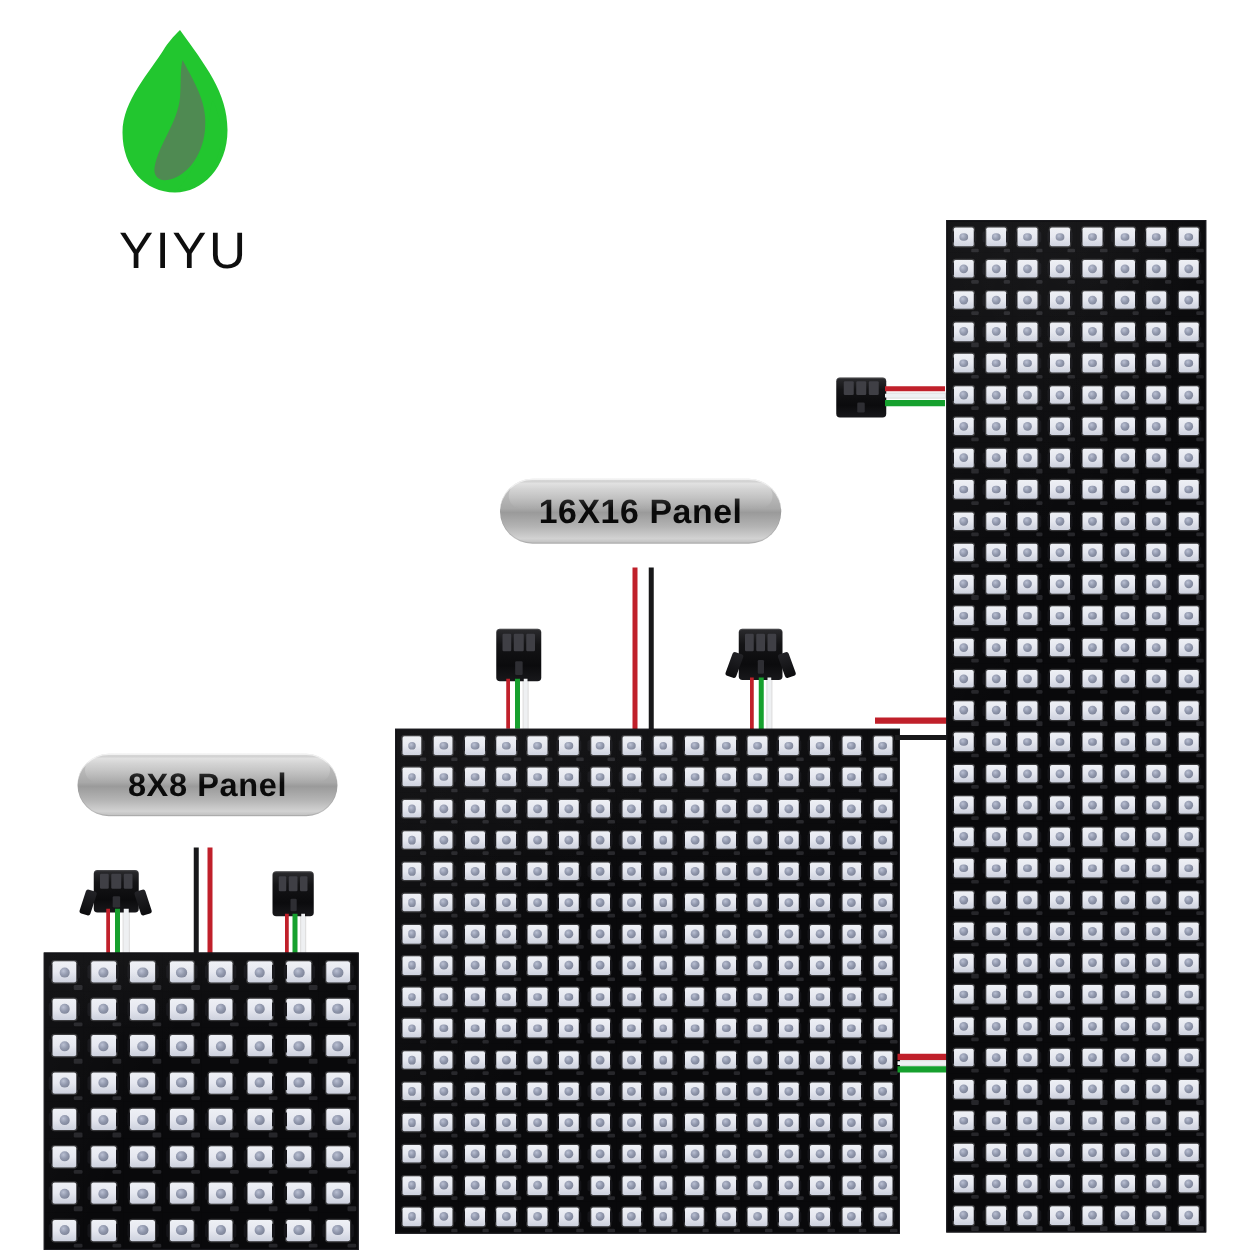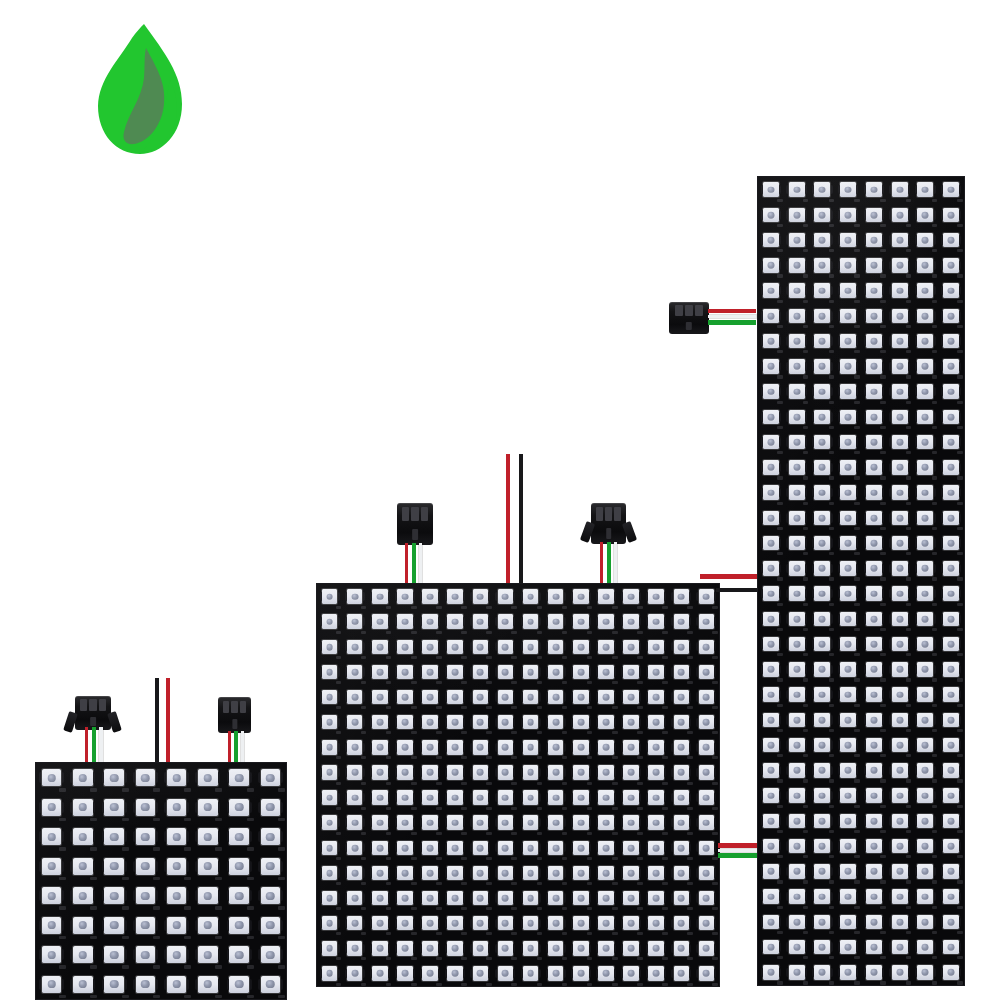--- a/index.html
+++ b/index.html
@@ -151,22 +151,29 @@
 
   <div id="brand">
     <div class="mark">
       <svg viewBox="0 0 110 140" width="110" height="140" aria-hidden="true">
         <path d="M58 2 C 78 30, 96 52, 96 82 C 96 112, 76 132, 54 132 C 30 132, 12 112, 12 84 C 12 58, 34 36, 46 16 C 50 10, 55 5, 58 2 Z" fill="#22c62f"></path>
         <path d="M60 26 C 72 48, 80 62, 78 82 C 76 104, 62 120, 48 122 C 40 123, 36 118, 38 110 C 42 92, 56 76, 58 56 C 59 44, 58 34, 60 26 Z" fill="#4f8a52"></path>
         <path d="M84 58 C 92 74, 94 92, 86 108 C 79 122, 66 130, 56 130 C 66 118, 74 104, 78 88 C 81 76, 82 66, 84 58 Z" fill="#22c62f"></path>
         <path d="M34 34 C 22 54, 14 72, 18 92 C 21 108, 32 122, 44 128 C 34 112, 28 94, 29 76 C 30 60, 32 46, 34 34 Z" fill="#ffffff" opacity="0"></path>
       </svg>
     </div>
+    <div class="wordmark">YIYU</div>
   </div>
 
+  <div class="pill" id="pill-16x16">
+    <span>16X16 Panel</span>
+  </div>
+  <div class="pill" id="pill-8x8">
+    <span>8X8 Panel</span>
+  </div>
 
   <div class="conn" style="left:75px; top:696px; width:36px; height:34px;">
     <div class="slots">
         <i></i>
         <i></i>
         <i></i>
       </div>
     <div class="key"></div>
   </div>
   <div class="wing" style="left:66px; top:712px; transform:rotate(18deg);"></div>

